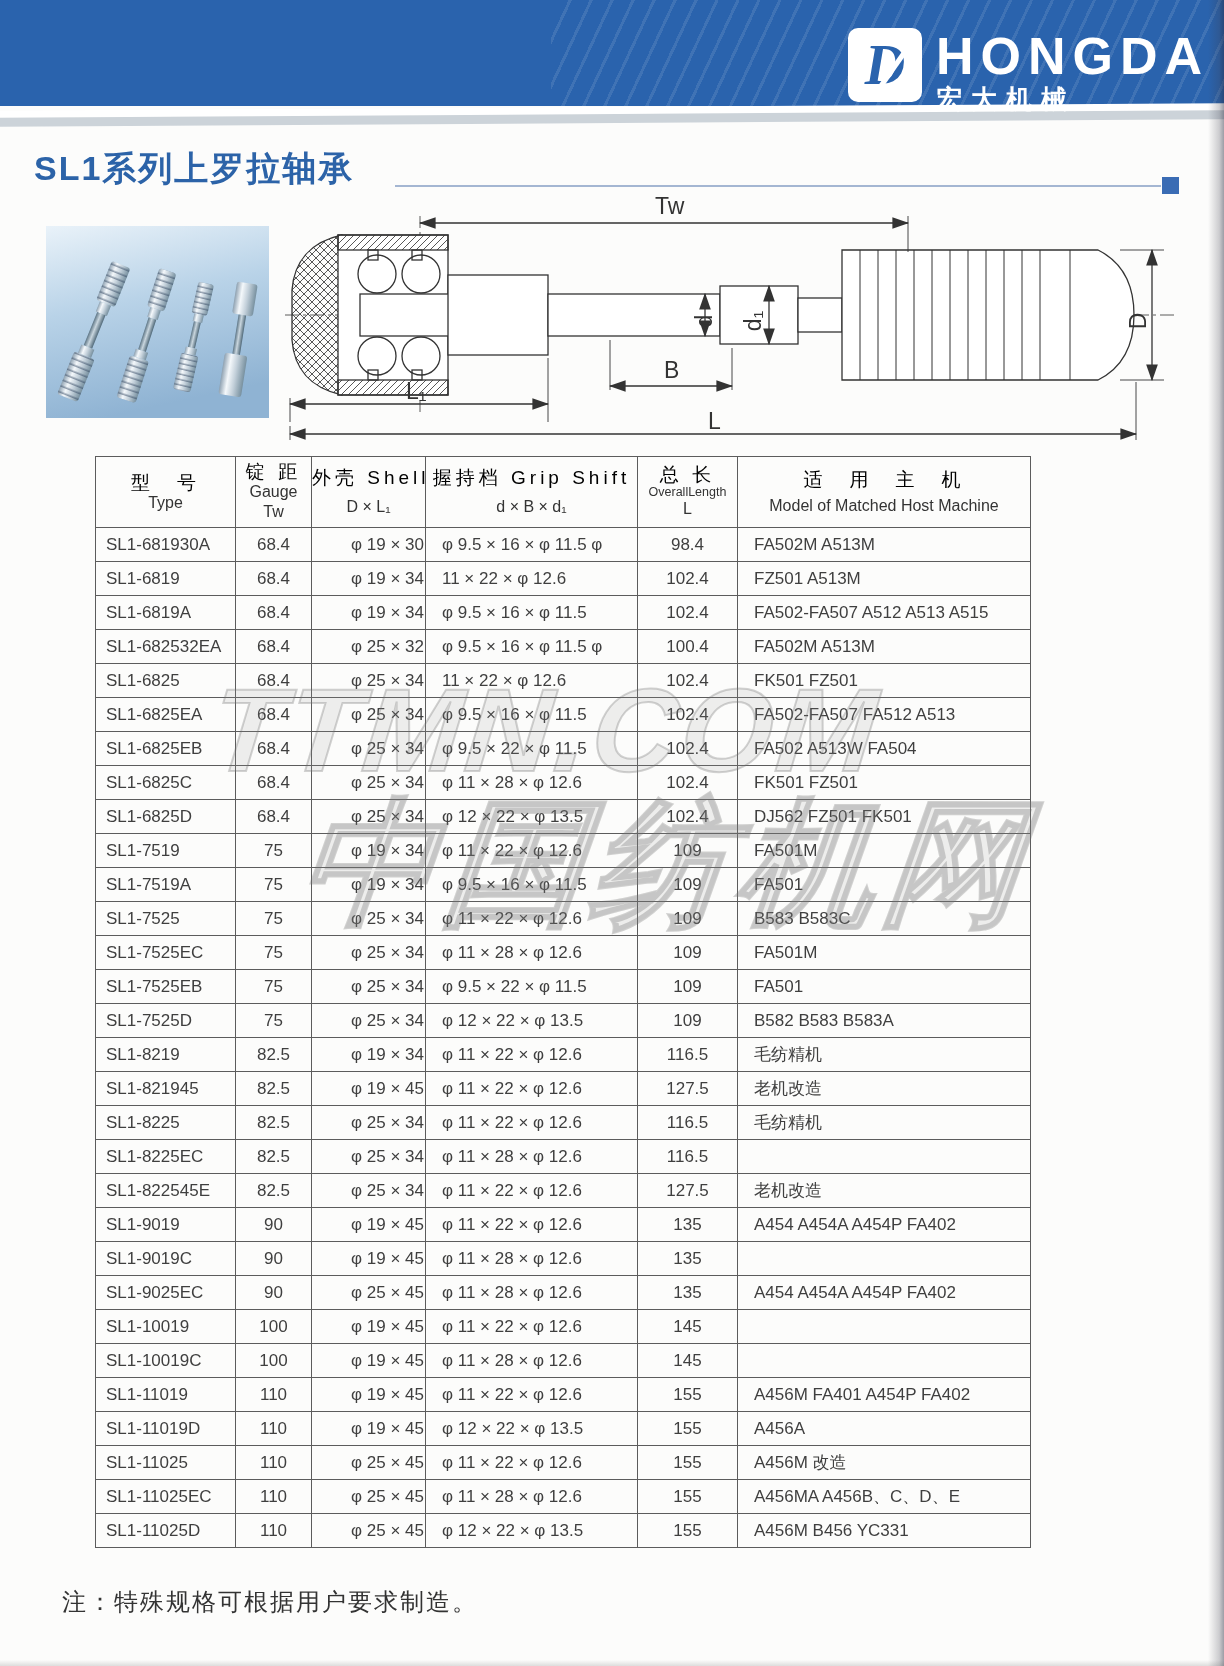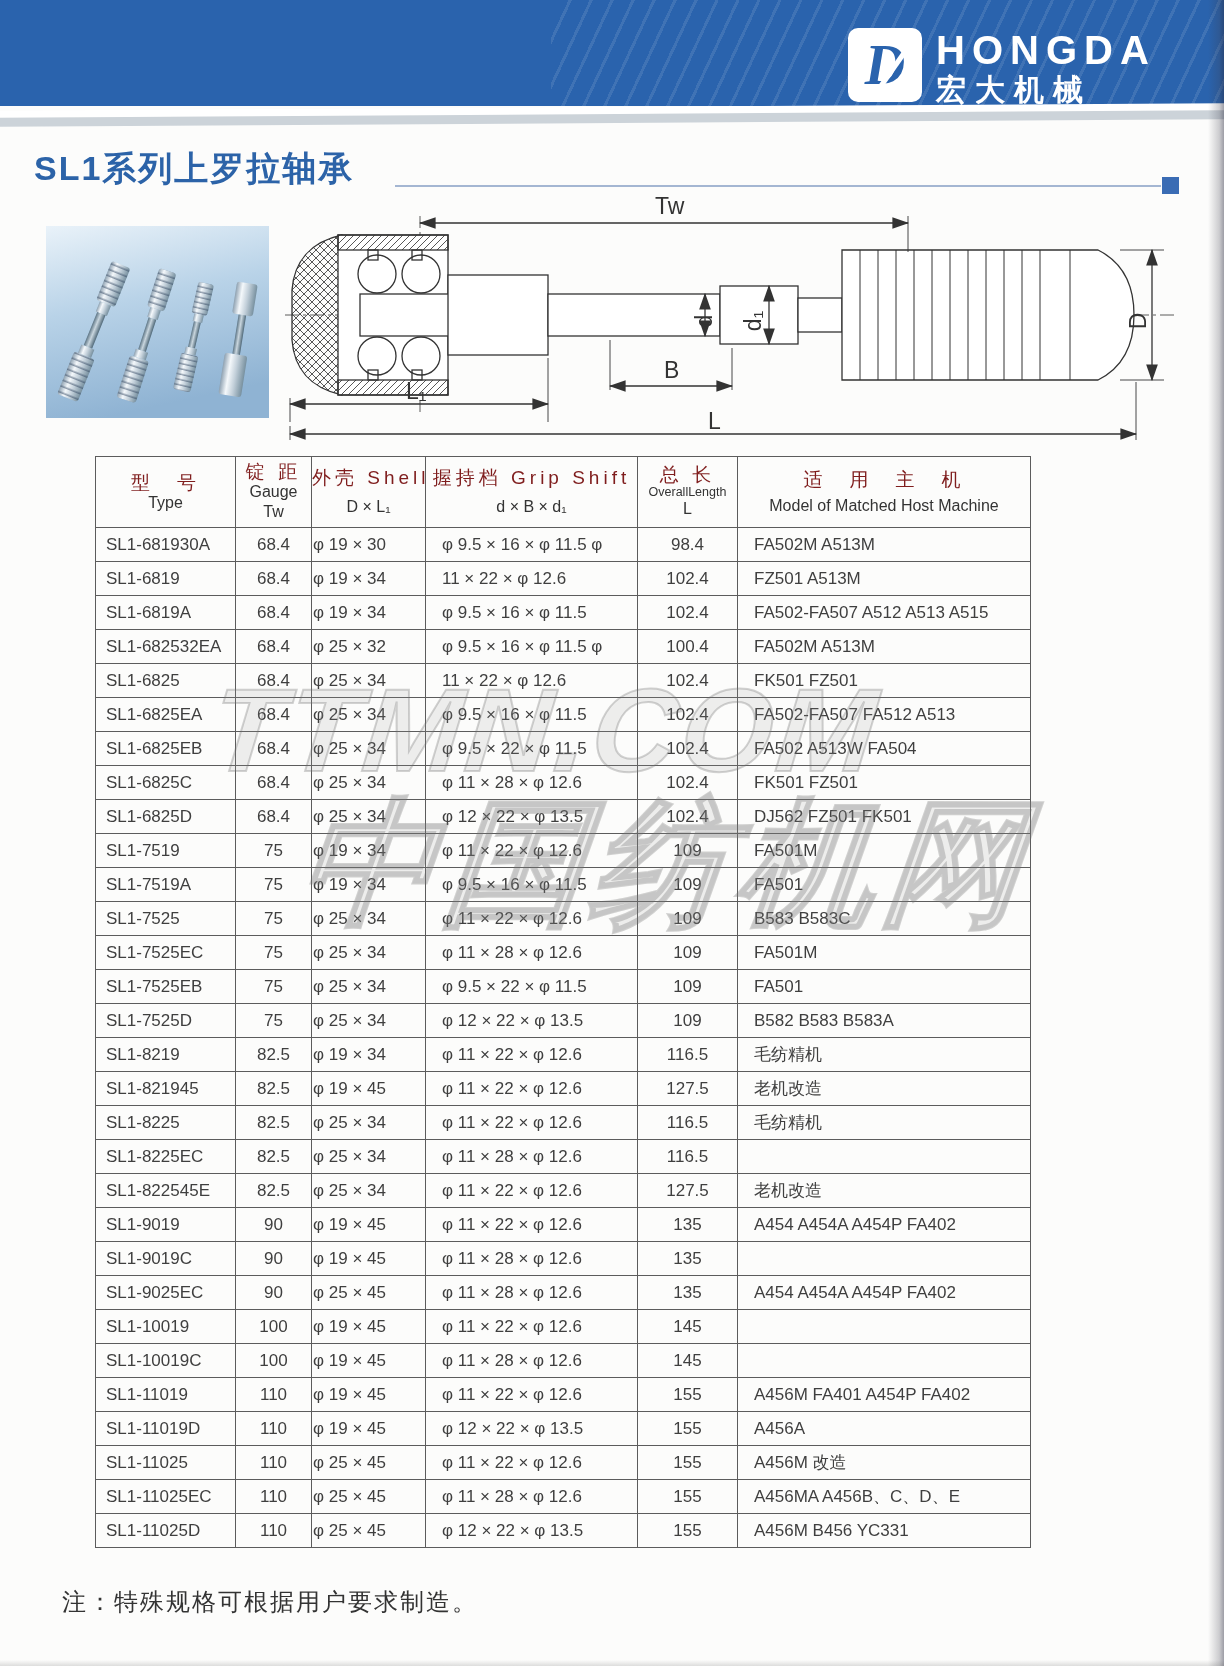--- a/index.html
+++ b/index.html
@@ -12,41 +12,41 @@
   .band::after{content:"";position:absolute;right:0;top:0;width:55%;height:100%;
     background:repeating-linear-gradient(115deg,transparent 0 16px,rgba(255,255,255,.10) 16px 19px);}
   .stripe1{position:absolute;left:-6px;top:107px;width:1240px;height:7px;background:#ffffff;transform:rotate(-0.35deg);}
   .stripe2{position:absolute;left:-6px;top:114px;width:1240px;height:9px;background:#ccd3d9;transform:rotate(-0.35deg);}
   .logo{position:absolute;left:848px;top:28px;display:flex;align-items:flex-start;z-index:3;}
   .logo-mark{width:74px;height:74px;background:#fff;border-radius:10px;position:relative;overflow:hidden;flex:0 0 auto;}
   .logo-mark .dletter{position:absolute;left:0;top:0;width:100%;height:100%;display:flex;align-items:center;justify-content:center;
     color:#2a63ad;font-size:56px;font-weight:bold;font-style:italic;font-family:"Liberation Serif",serif;}
   .logo-mark .slash{position:absolute;left:8px;top:34px;width:80px;height:5px;background:#fff;transform:rotate(-55deg);transform-origin:center;}
   .logo-texts{margin-left:14px;color:#fff;}
-  .logo-brand{font-size:40px;letter-spacing:7px;font-weight:bold;line-height:1.0;margin-top:2px;}
-  .logo-brand-cn{font-size:30px;font-weight:bold;letter-spacing:9px;line-height:1.1;margin-top:3px;}
+  .logo-brand{font-size:52px;letter-spacing:7px;font-weight:bold;line-height:1.0;margin-top:2px;}
+  .logo-brand-cn{font-size:26px;font-weight:bold;letter-spacing:9px;line-height:1.1;margin-top:3px;}
   
   .page-title{position:absolute;left:34px;top:146px;font-size:34px;font-weight:bold;color:#2c63a8;letter-spacing:2px;z-index:2;}
   .title-rule{position:absolute;left:395px;top:185px;width:766px;height:2px;background:#a4b6d2;}
   .title-rule-end{position:absolute;left:1162px;top:177px;width:17px;height:17px;background:#3a6cb4;}
   
   .photo{position:absolute;left:46px;top:226px;width:223px;height:192px;}
   .tdrawing{position:absolute;left:280px;top:190px;width:905px;height:262px;}
   
   table.spec{position:absolute;left:95px;top:456px;width:935px;border-collapse:collapse;table-layout:fixed;z-index:1;}
   table.spec th,table.spec td{border:1px solid #5c5c5c;font-weight:normal;overflow:hidden;white-space:nowrap;}
   table.spec th{height:70px;vertical-align:middle;text-align:center;padding:0;}
   table.spec td{height:31px;font-size:17px;color:#3f3f3f;}
-  .hcn{font-size:19px;color:#7f1d1d;letter-spacing:4px;line-height:1.15;}
+  .hcn{font-size:19px;color:#000000;letter-spacing:4px;line-height:1.15;}
   .hen{font-size:16px;color:#333;line-height:1.15;}
   .hen-small{font-size:12.5px;color:#333;line-height:1.1;}
   .hsym{font-size:16px;color:#333;line-height:1.3;}
   td.c0{text-align:left;padding-left:10px;}
   td.c1{text-align:center;}
-  td.c2{text-align:left;}
+  td.c2{text-align:right;}
   td.c3{text-align:left;padding-left:16px;}
   td.c4{text-align:center;}
   td.c5{text-align:left;padding-left:16px;}
   
   .wm{position:absolute;z-index:5;pointer-events:none;font-style:italic;font-weight:bold;white-space:nowrap;
       color:rgba(150,150,150,0.14);-webkit-text-stroke:2px rgba(110,110,110,0.30);}
   .wm1{left:212px;top:662px;font-size:118px;letter-spacing:4px;transform:skewX(-6deg);}
   .wm2{left:300px;top:772px;font-size:138px;letter-spacing:8px;transform:skewX(-6deg);}
   
   .footnote{position:absolute;left:62px;top:1586px;font-size:24px;color:#333;letter-spacing:2px;}

